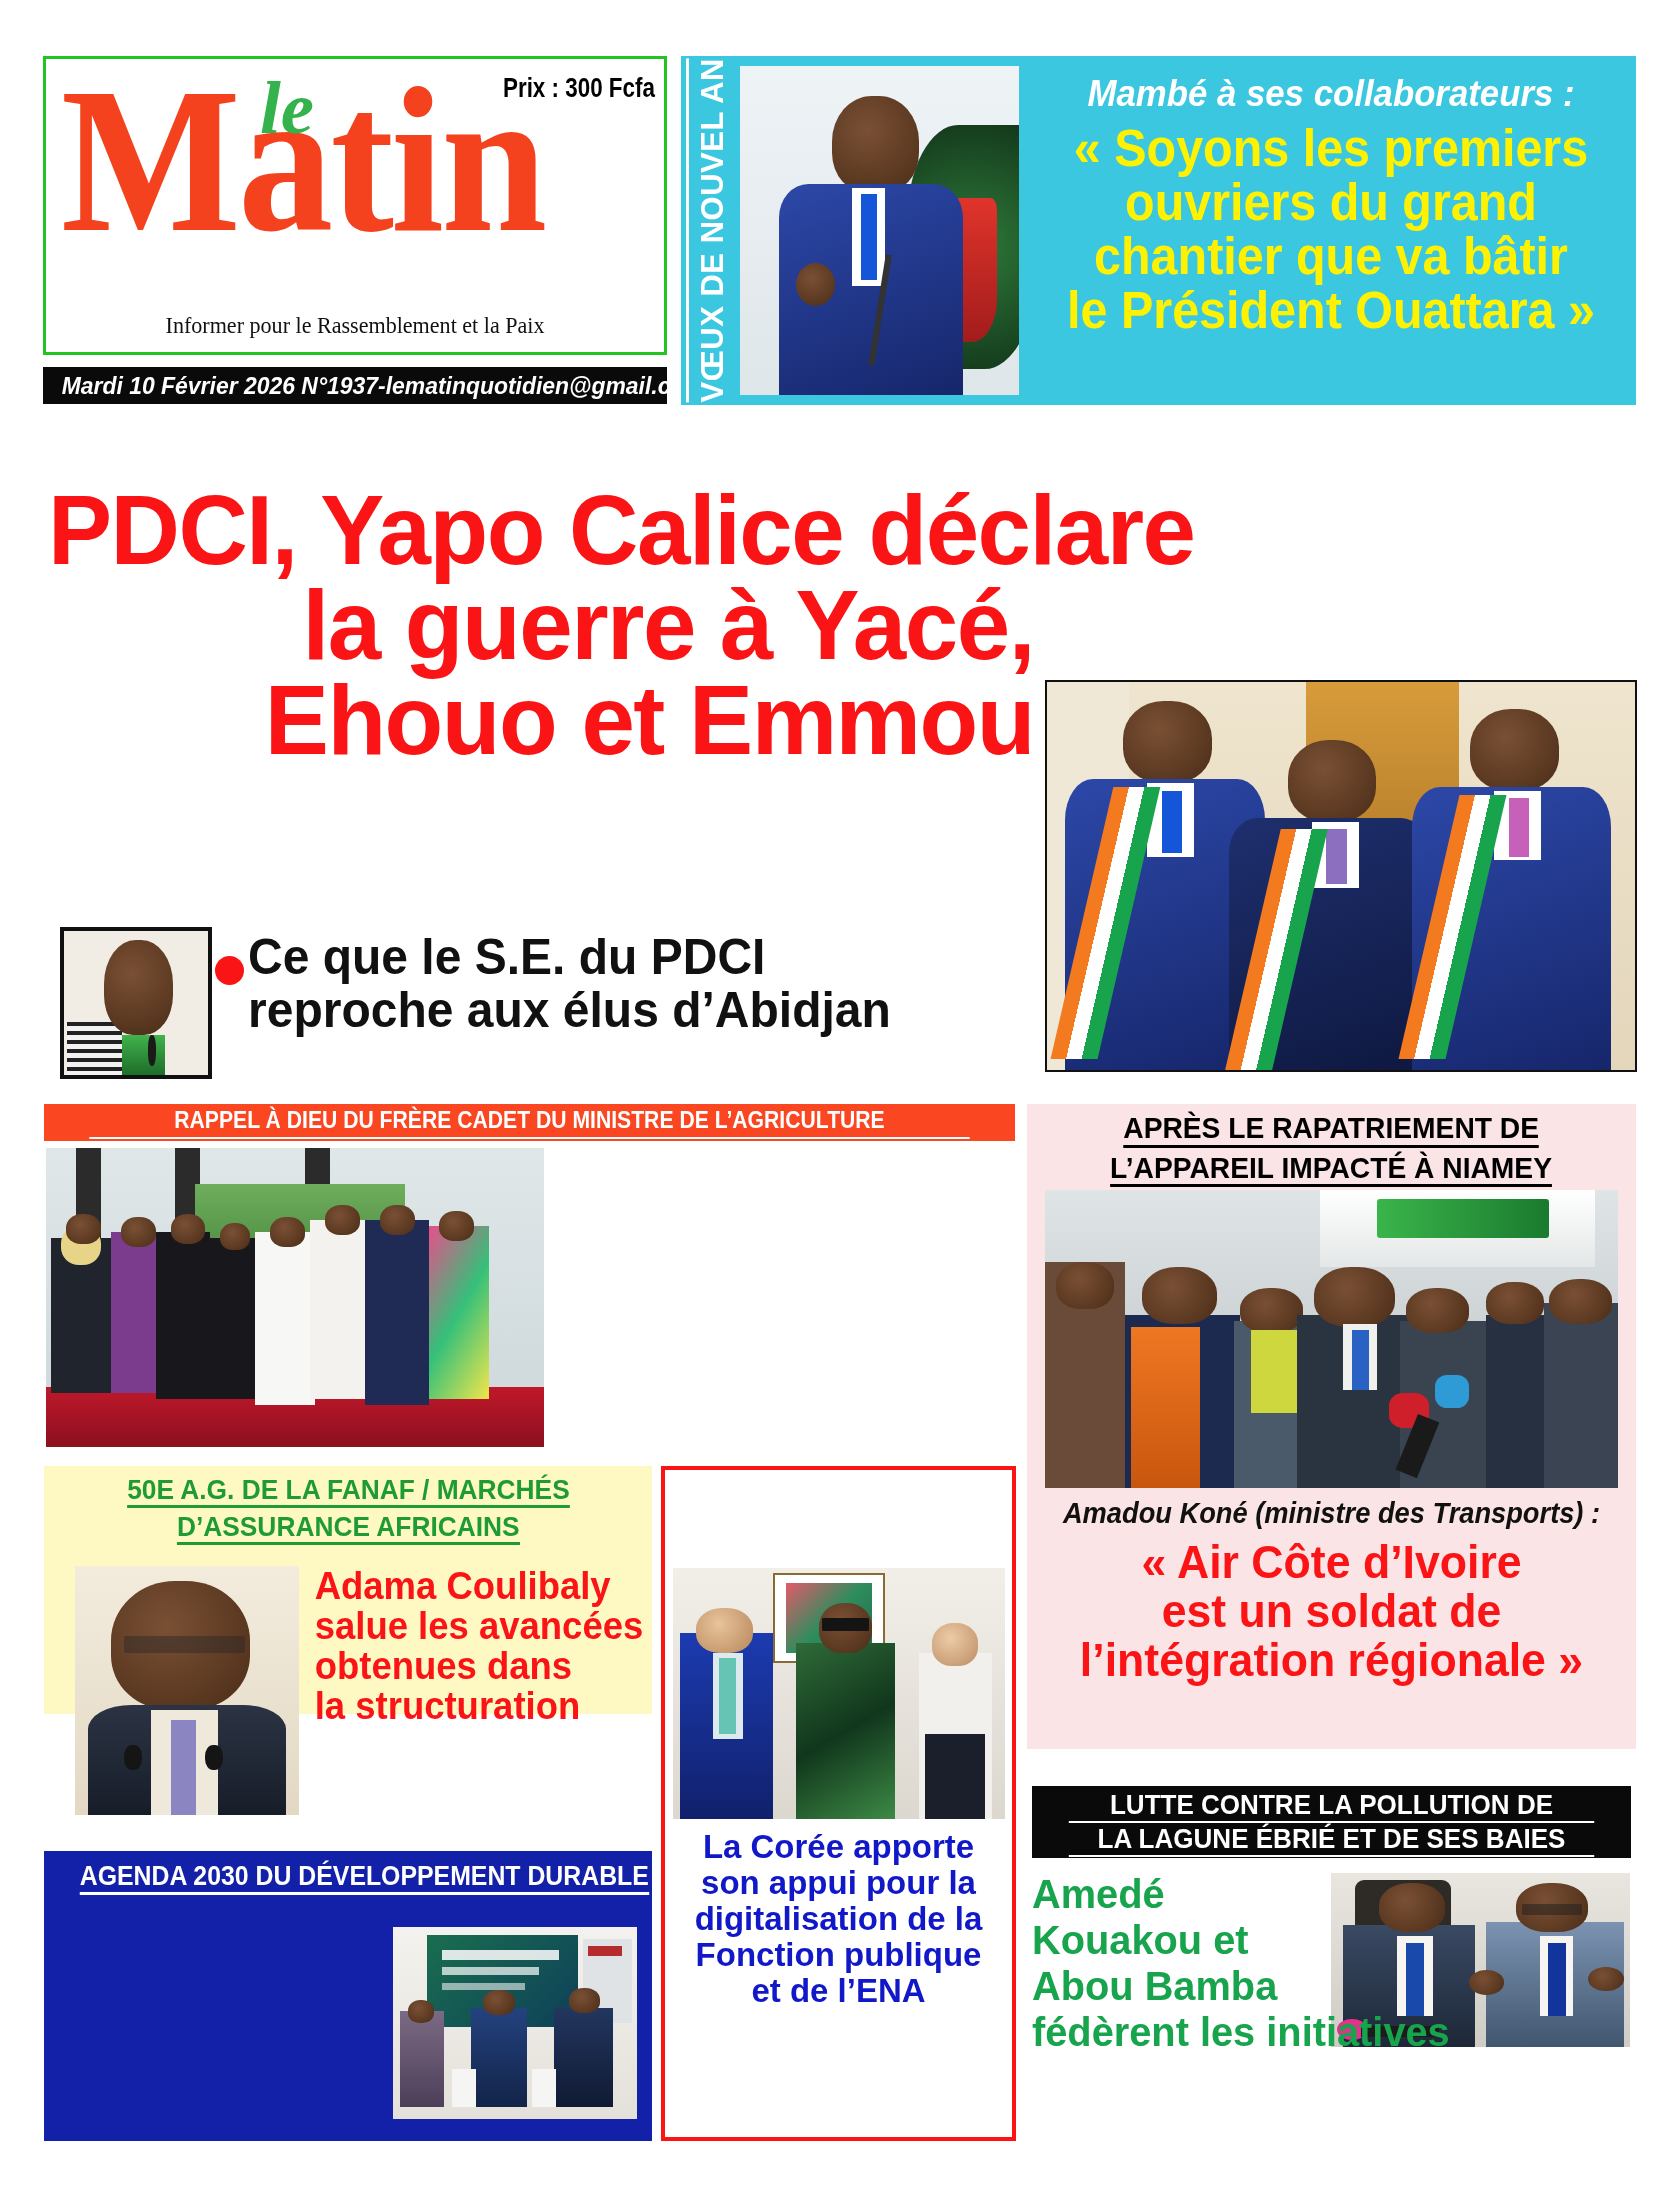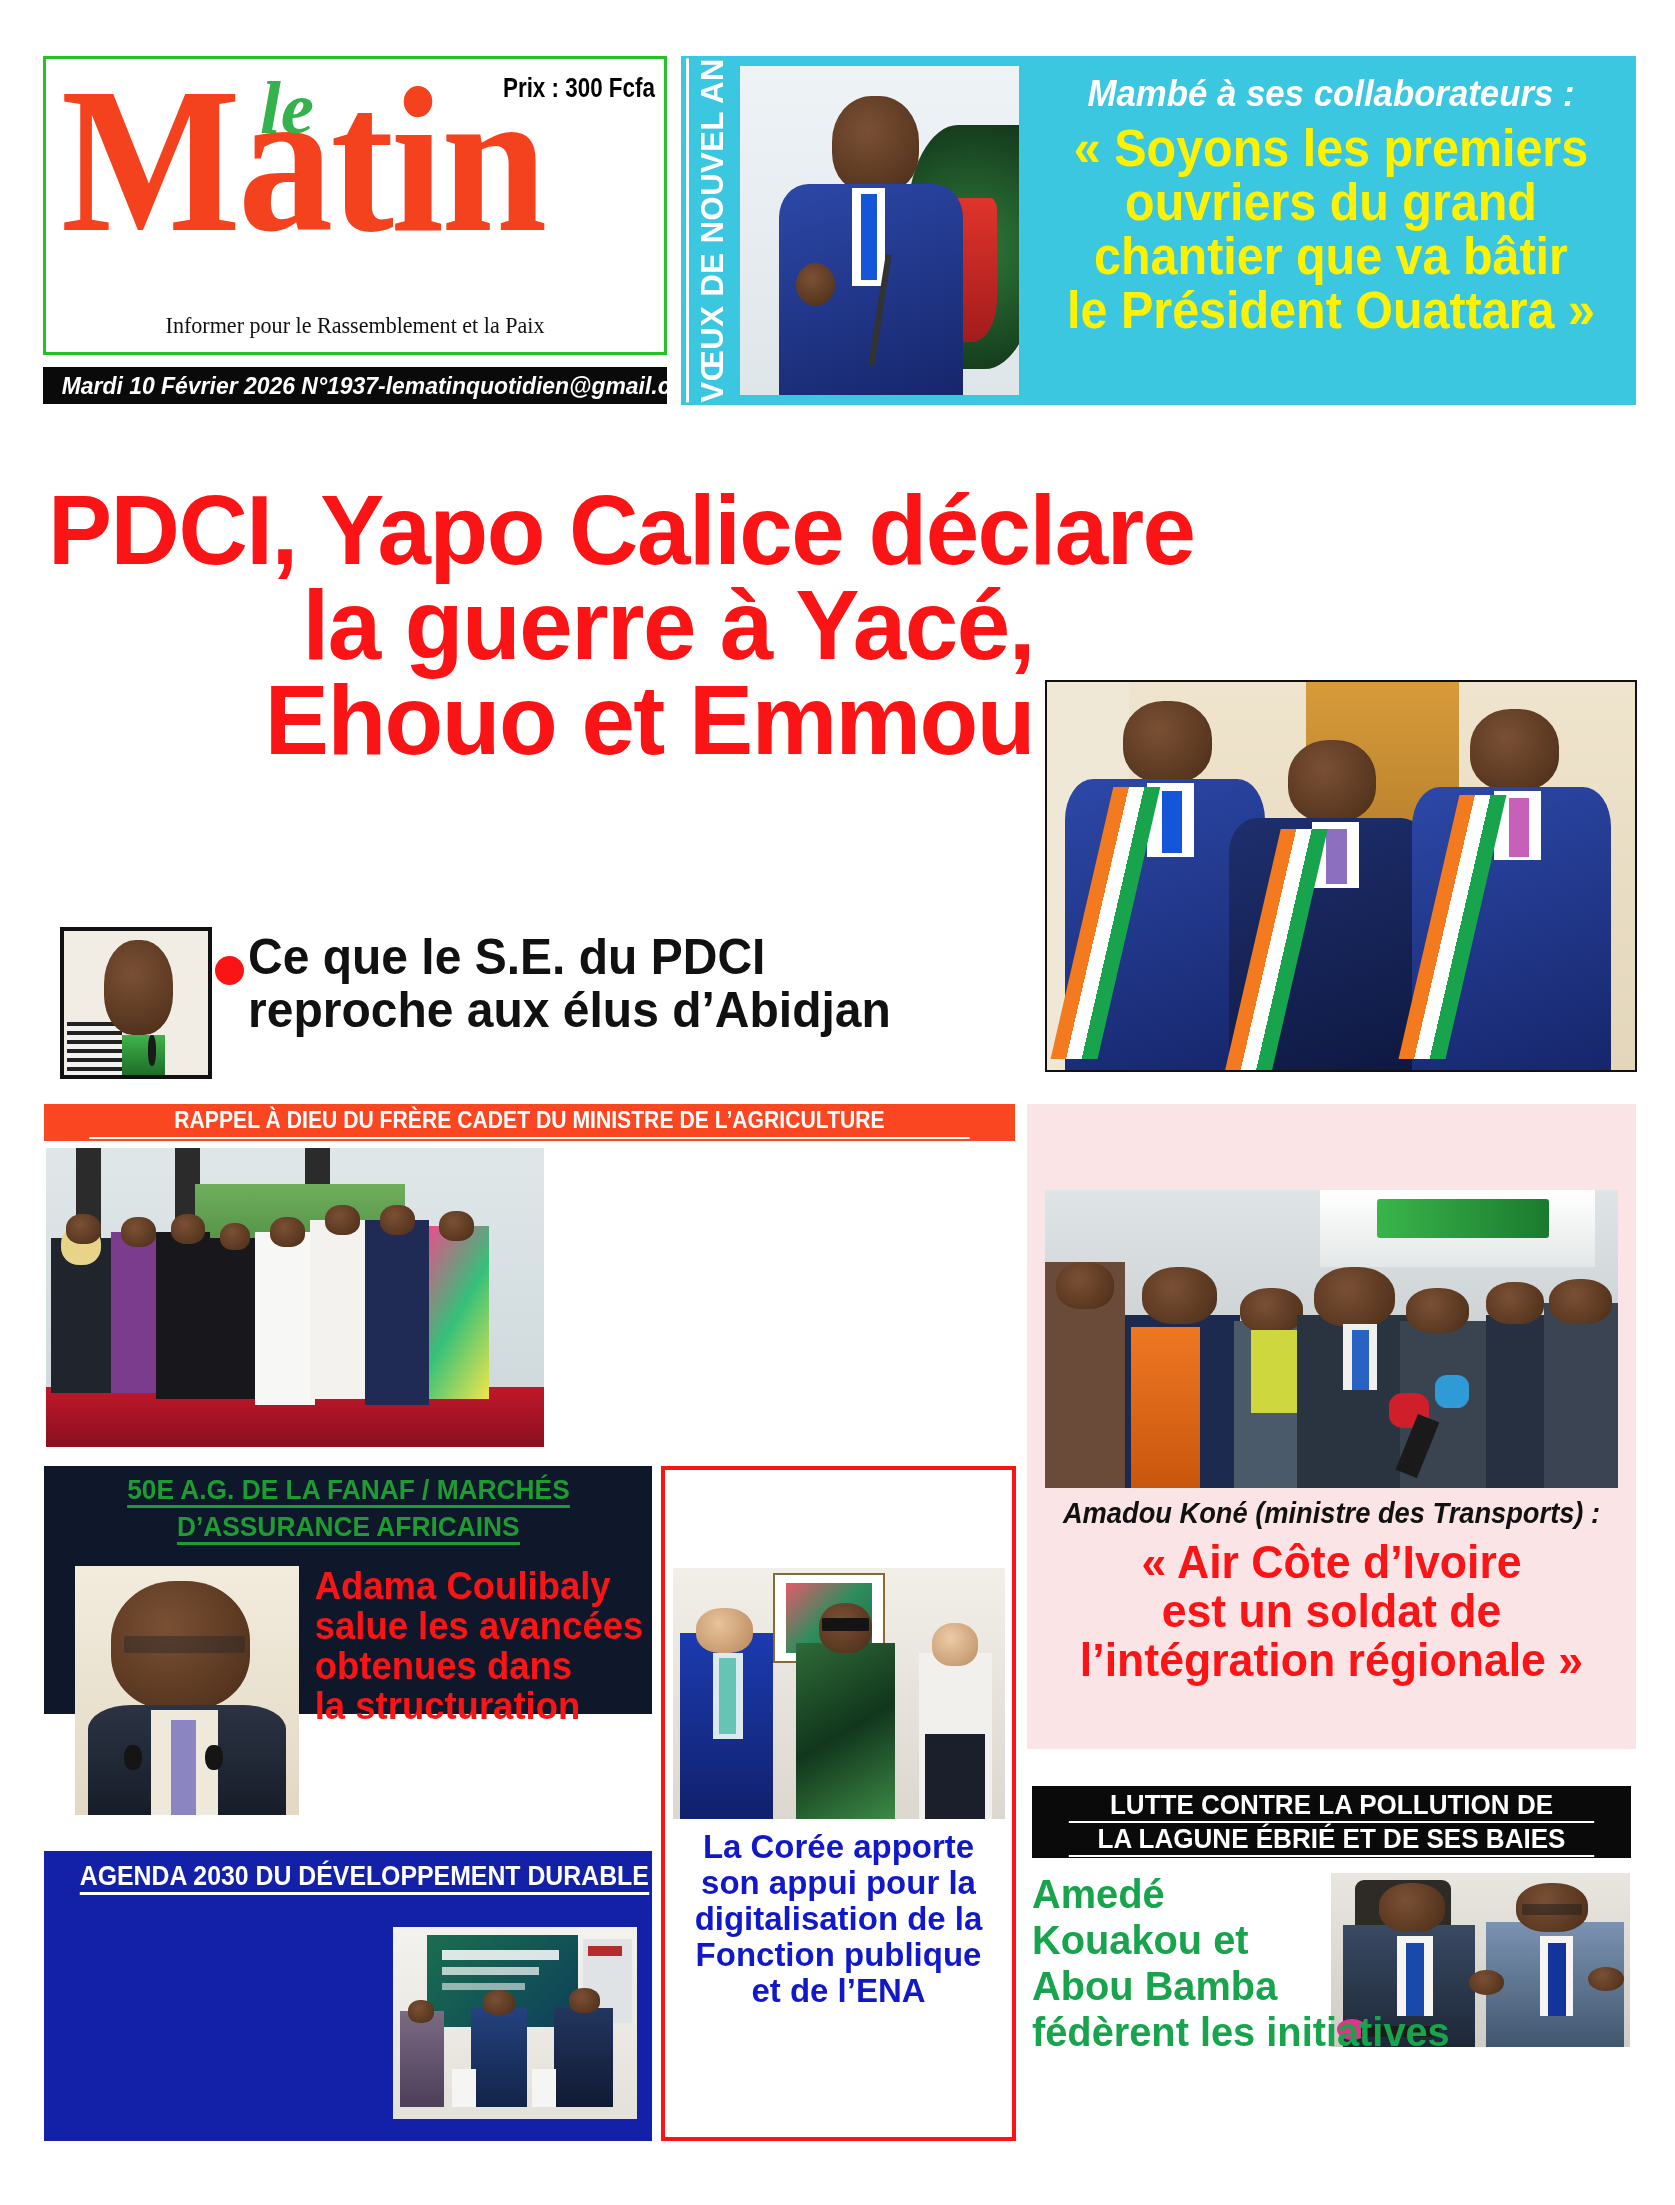--- a/index.html
+++ b/index.html
@@ -102,21 +102,21 @@
                background:#cfcccc;overflow:hidden;}
   .rapat-attrib{position:absolute;left:9px;top:393px;right:9px;
                 font-weight:bold;font-style:italic;font-size:29px;color:#111;
                 text-align:center;transform:scaleX(0.94);white-space:nowrap;}
   .rapat-quote{position:absolute;left:9px;top:434px;right:9px;text-align:center;}
   .rapat-quote div{color:#FB1416;font-weight:bold;font-size:46px;line-height:49px;
                    transform:scaleX(0.97);white-space:nowrap;}
 
   
   .fanaf{position:absolute;left:44px;top:1466px;width:608px;height:248px;
-         background:#0f172a;}
+         background:#fef9c3;}
   .fanaf-kicker{position:absolute;left:10px;top:8px;right:10px;text-align:center;}
   .fanaf-kicker div{display:inline-block;color:#1E9B33;font-weight:bold;font-size:28px;
                     line-height:31px;transform:scaleX(0.94);border-bottom:3px solid #1E9B33;
                     padding-bottom:0;white-space:nowrap;}
   .fanaf-kicker div.k2{margin-top:3px;}
   .fanaf-photo{position:absolute;left:31px;top:100px;width:224px;height:249px;
                background:#cdc9b5;overflow:hidden;}
   .fanaf-head{position:absolute;left:264px;top:100px;right:9px;text-align:left;}
   .fanaf-head div{color:#FB1416;font-weight:bold;font-size:38px;line-height:40px;
                   transform:scaleX(0.96);white-space:nowrap;}
@@ -293,20 +293,24 @@
       <i class="skin" style="left:25%;top:22%;width:7%;height:10%;"></i>
       <i class="skin" style="left:35%;top:25%;width:6%;height:9%;"></i>
       <i class="skin" style="left:45%;top:23%;width:7%;height:10%;"></i>
       <i class="skin" style="left:56%;top:19%;width:7%;height:10%;"></i>
       <i class="skin" style="left:67%;top:19%;width:7%;height:10%;"></i>
       <i class="skin" style="left:79%;top:21%;width:7%;height:10%;"></i>
     </div>
   </div>
 
   <div class="rapat">
+    <div class="rapat-kicker">
+      <div class="k1">APRÈS LE RAPATRIEMENT DE</div>
+      <div class="k2">L’APPAREIL IMPACTÉ À NIAMEY</div>
+    </div>
     <div class="rapat-photo">
       <div class="ph">
         <i style="left:0;top:0;width:100%;height:100%;background:linear-gradient(#dfe4e6,#b9bfc2);"></i>
         <i style="left:48%;top:0;width:48%;height:26%;background:linear-gradient(#ffffff,#e4e7e7);"></i>
         <i style="left:58%;top:3%;width:30%;height:13%;background:linear-gradient(90deg,#3ab54a,#1a7a2f);border-radius:3px;"></i>
         <i style="left:0;top:24%;width:14%;height:76%;background:#6a4a38;"></i>
         <i class="skin" style="left:2%;top:24%;width:10%;height:16%;"></i>
         <i style="left:14%;top:42%;width:20%;height:58%;background:#1d2a4f;"></i>
         <i style="left:15%;top:46%;width:12%;height:54%;background:linear-gradient(#ee7722,#c9560e);"></i>
         <i class="skin" style="left:17%;top:26%;width:13%;height:19%;"></i>

